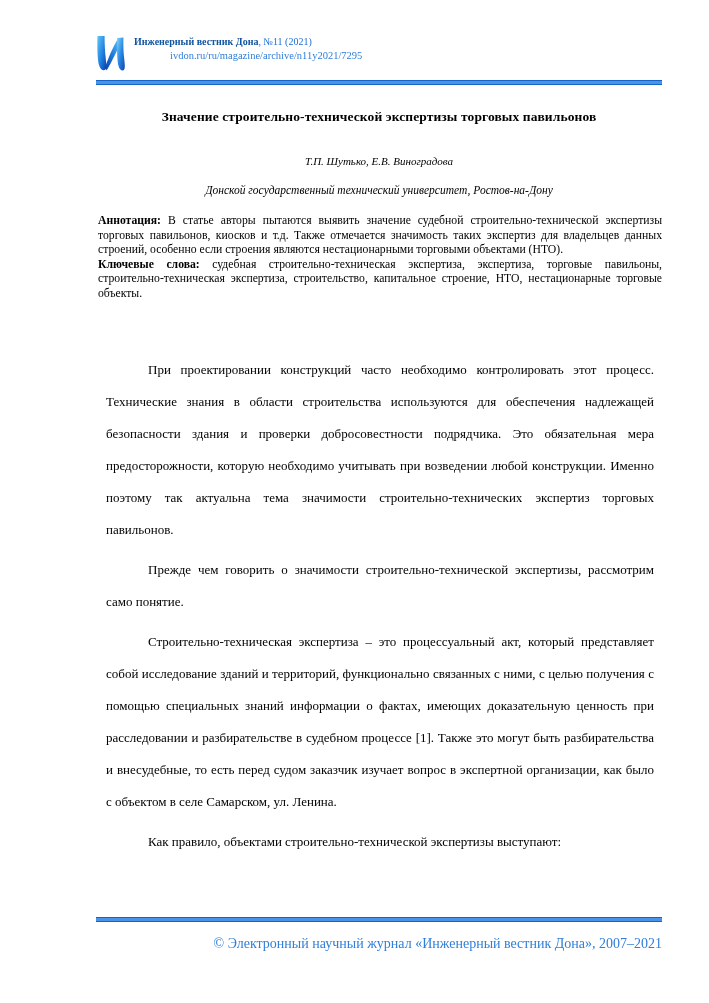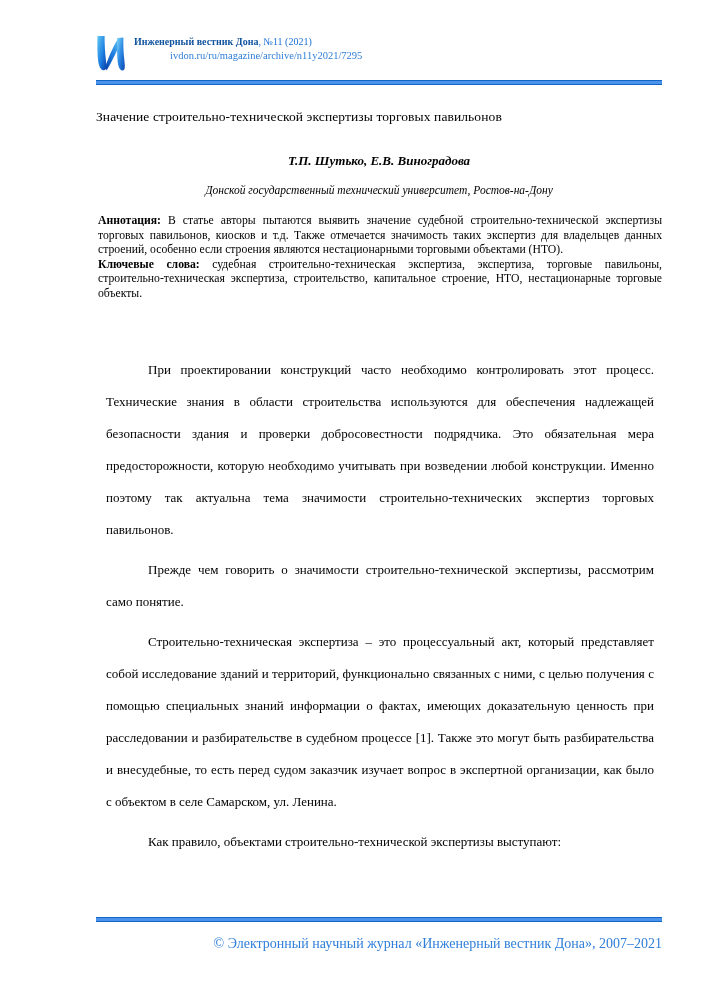--- a/index.html
+++ b/index.html
@@ -77,36 +77,35 @@
   }
   .rule-top { top: 80px; }
   .rule-bottom { top: 917px; }
 
   
   .doc-title {
     position: absolute;
     left: 96px;
     top: 108px;
     width: 566px;
-    text-align: left;
+    text-align: center;
     font-size: 13.5px;
-    font-weight: normal;
+    font-weight: bold;
     line-height: 18px;
     letter-spacing: 0.1px;
   }
   .authors {
     position: absolute;
     left: 96px;
     top: 152px;
     width: 566px;
     text-align: center;
-    font-size: 13px;
+    font-size: 11px;
     font-style: italic;
     line-height: 18px;
-    font-weight: bold;
   }
   .affiliation {
     position: absolute;
     left: 96px;
     top: 182px;
     width: 566px;
     text-align: center;
     font-size: 11.5px;
     font-style: italic;
     line-height: 16px;

